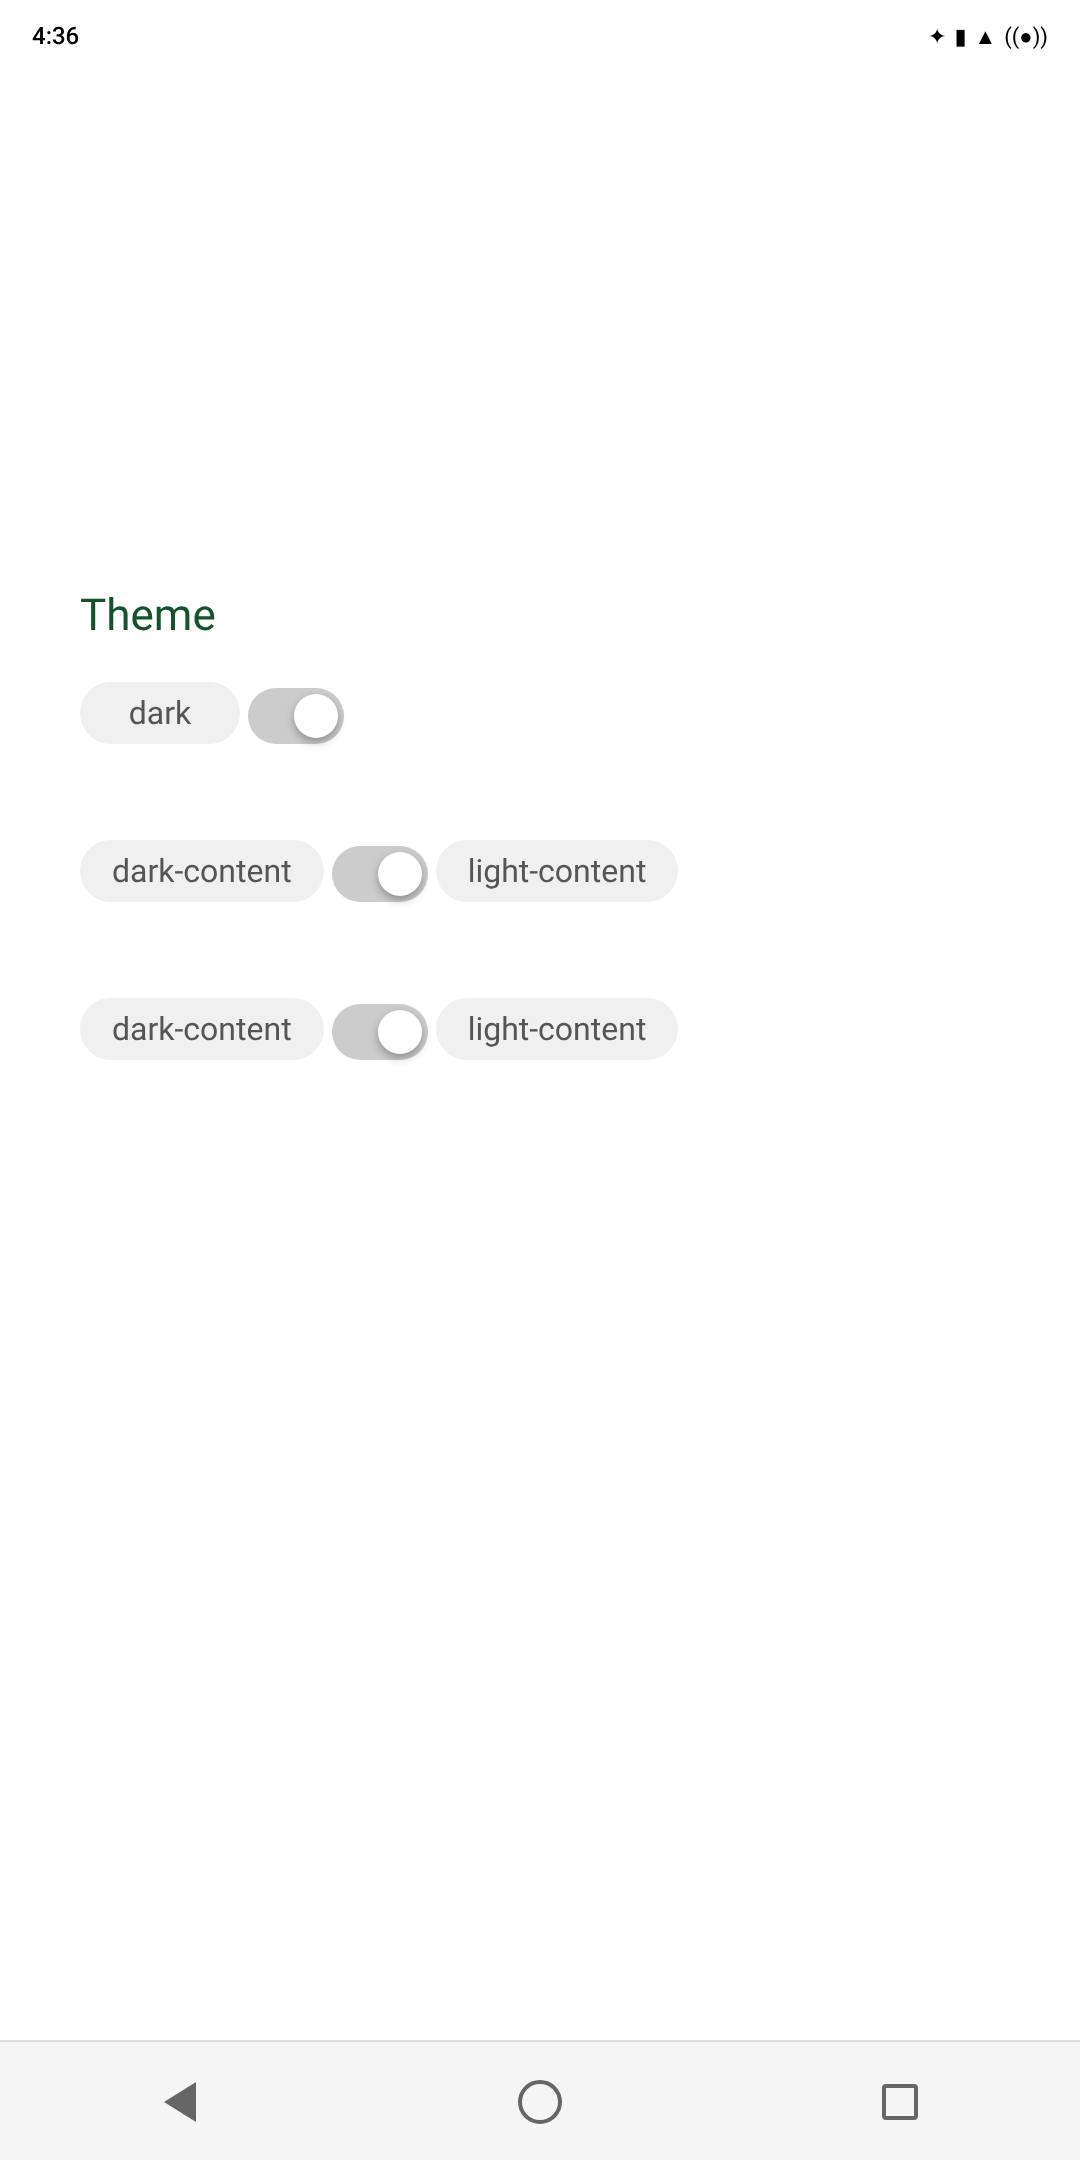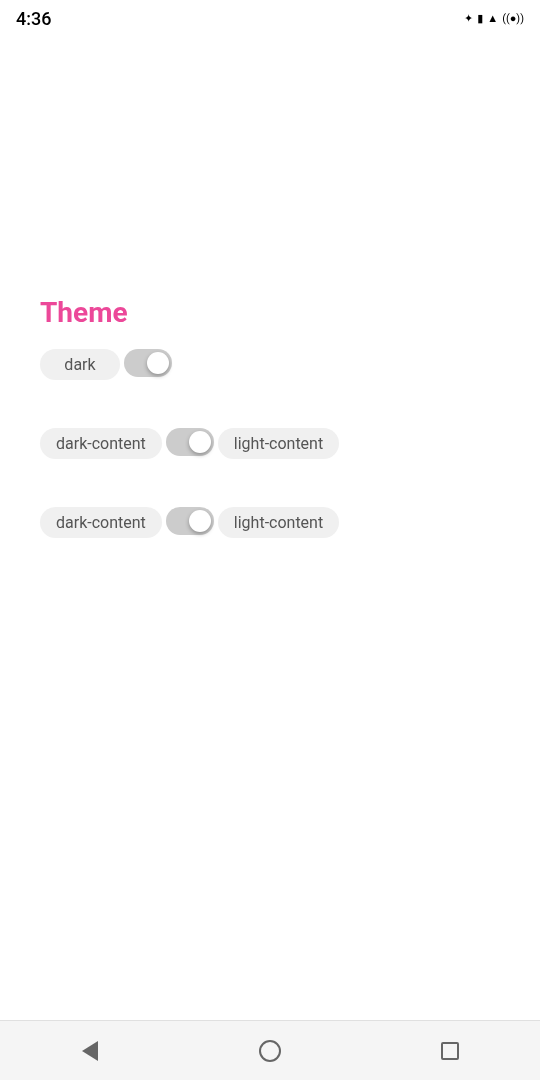--- a/index.html
+++ b/index.html
@@ -21,21 +21,21 @@
     .status-bar {
       display: flex;
       justify-content: space-between;
       align-items: center;
       padding: 8px 16px;
       height: 36px;
       background: #ffffff;
     }
 
     .status-bar-time {
-      font-size: 18px;
+      font-size: 12px;
       font-weight: 500;
       color: #000;
     }
 
     .status-bar-icons {
       display: flex;
       align-items: center;
       gap: 4px;
       font-size: 12px;
       color: #000;
@@ -45,29 +45,29 @@
     .main-content {
       padding: 20px 40px;
       margin-top: 240px;
     }
 
     .section {
       margin-bottom: 48px;
     }
 
     .section-title {
-      font-size: 28px;
-      font-weight: 700;
-      color: #ec4899;
+      font-size: 22px;
+      font-weight: 400;
+      color: #14532d;
       margin-bottom: 20px;
     }
 
     .toggle-row {
       display: flex;
-      align-items: flex-start;
+      align-items: flex-end;
       gap: 4px;
     }
 
     .toggle-label {
       font-size: 16px;
       color: #555;
       background-color: #f0f0f0;
       border-radius: 20px;
       padding: 6px 16px;
       min-width: 80px;

